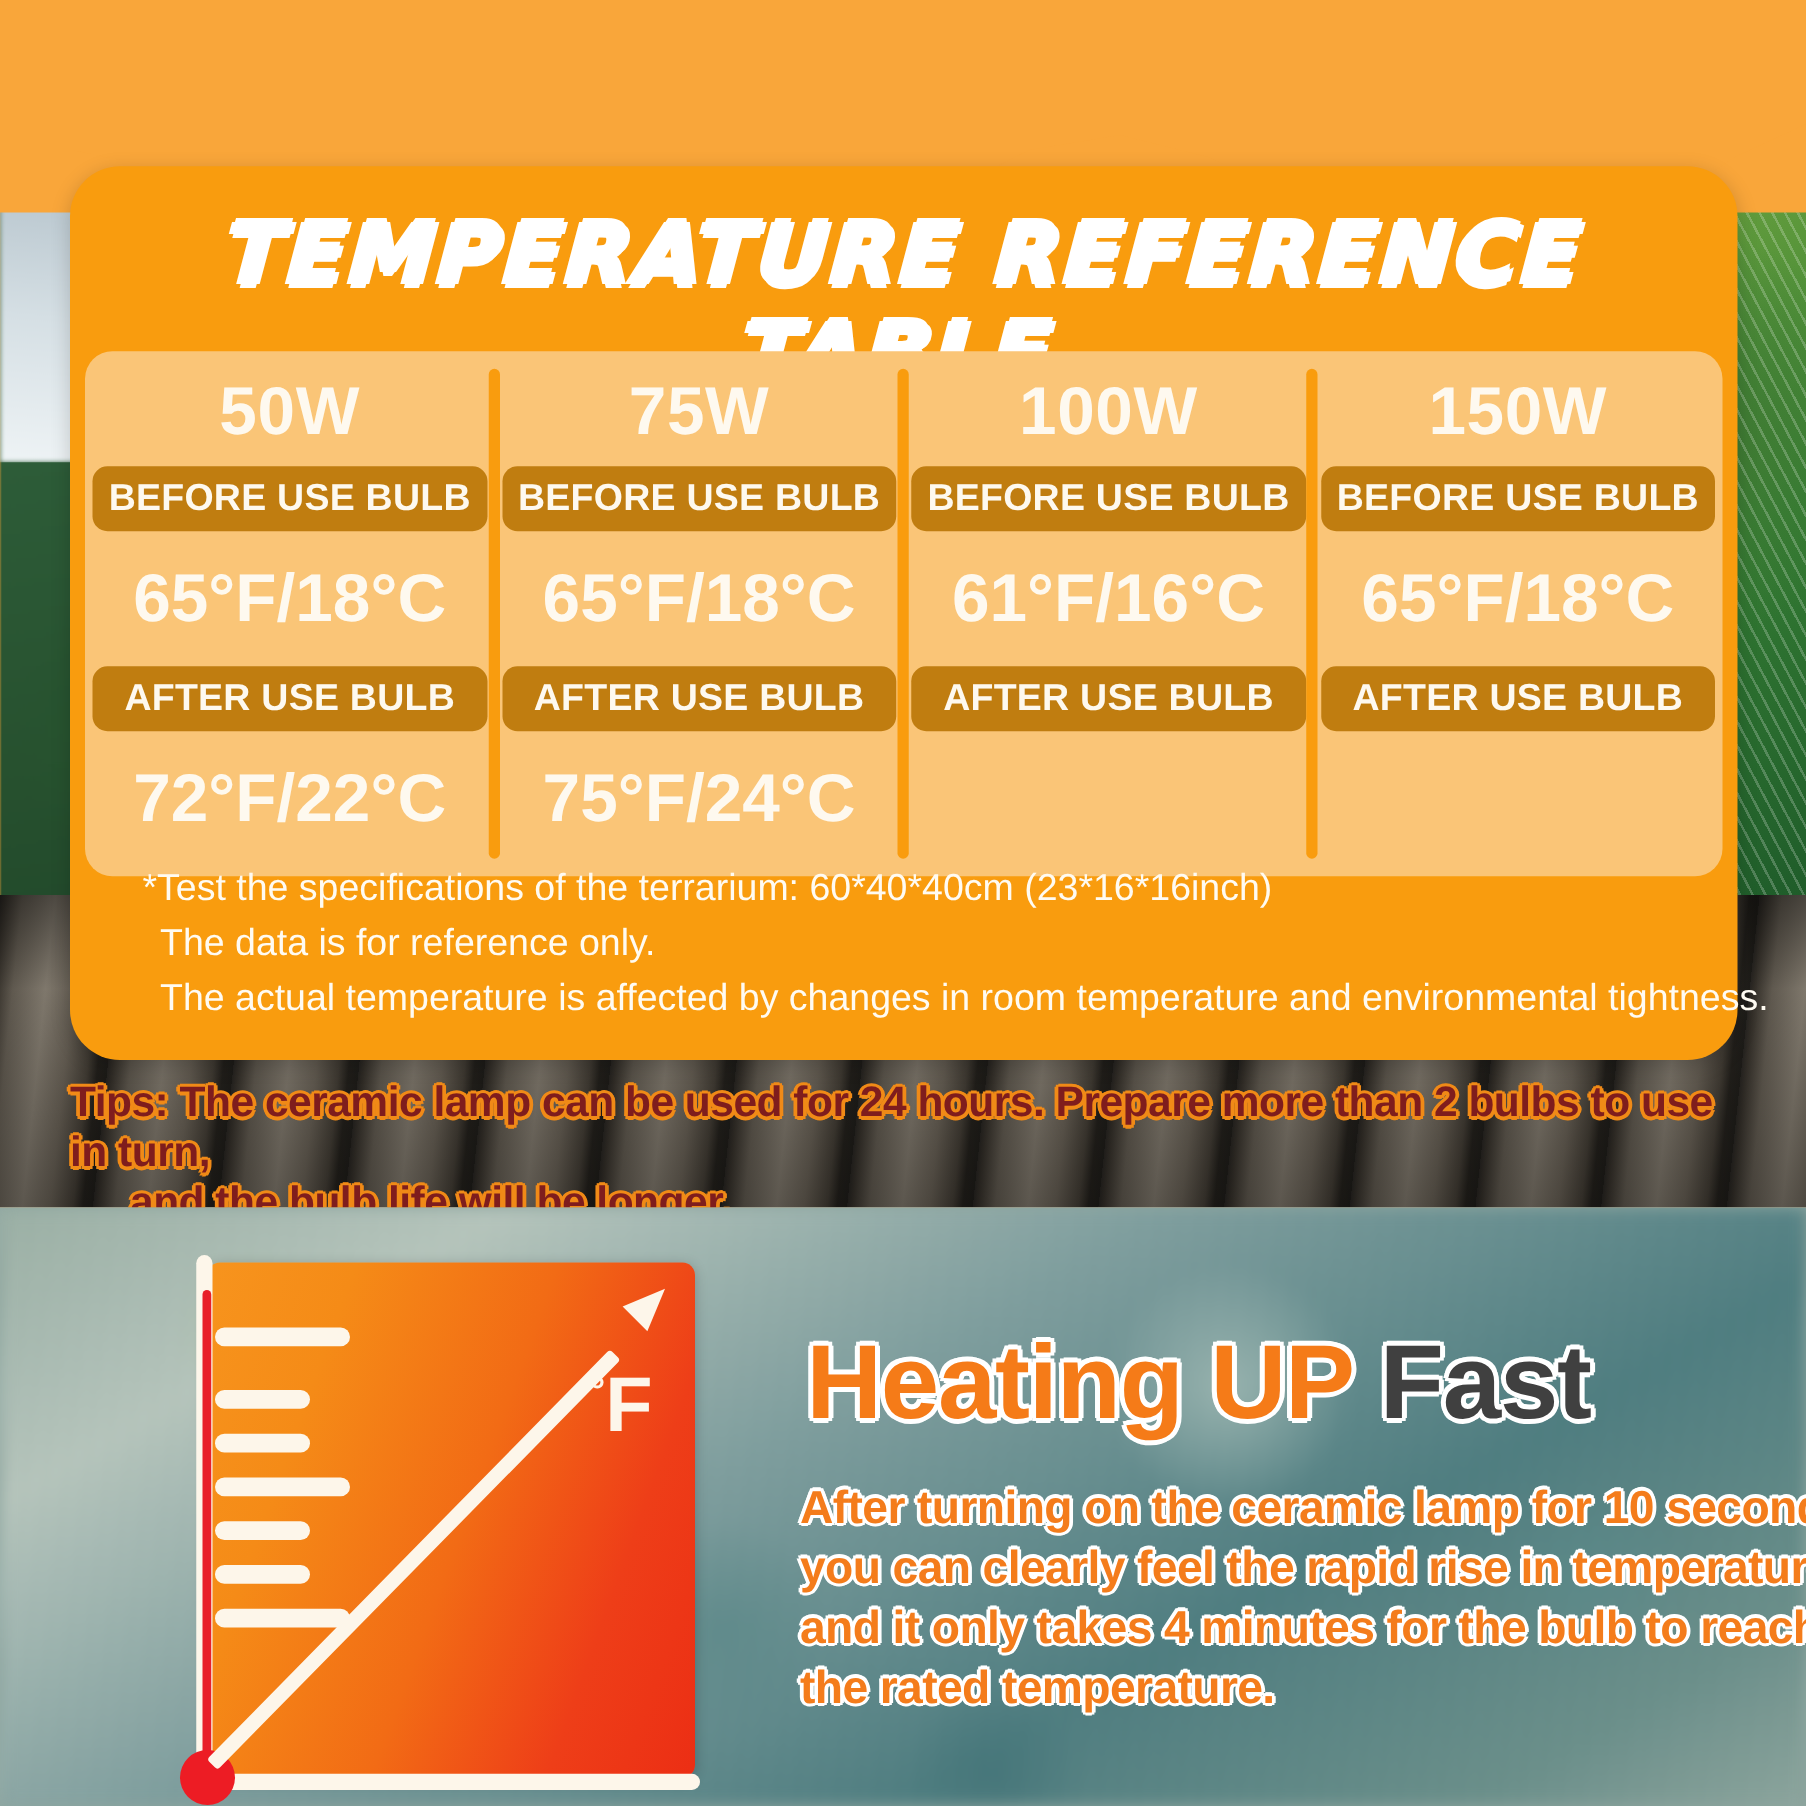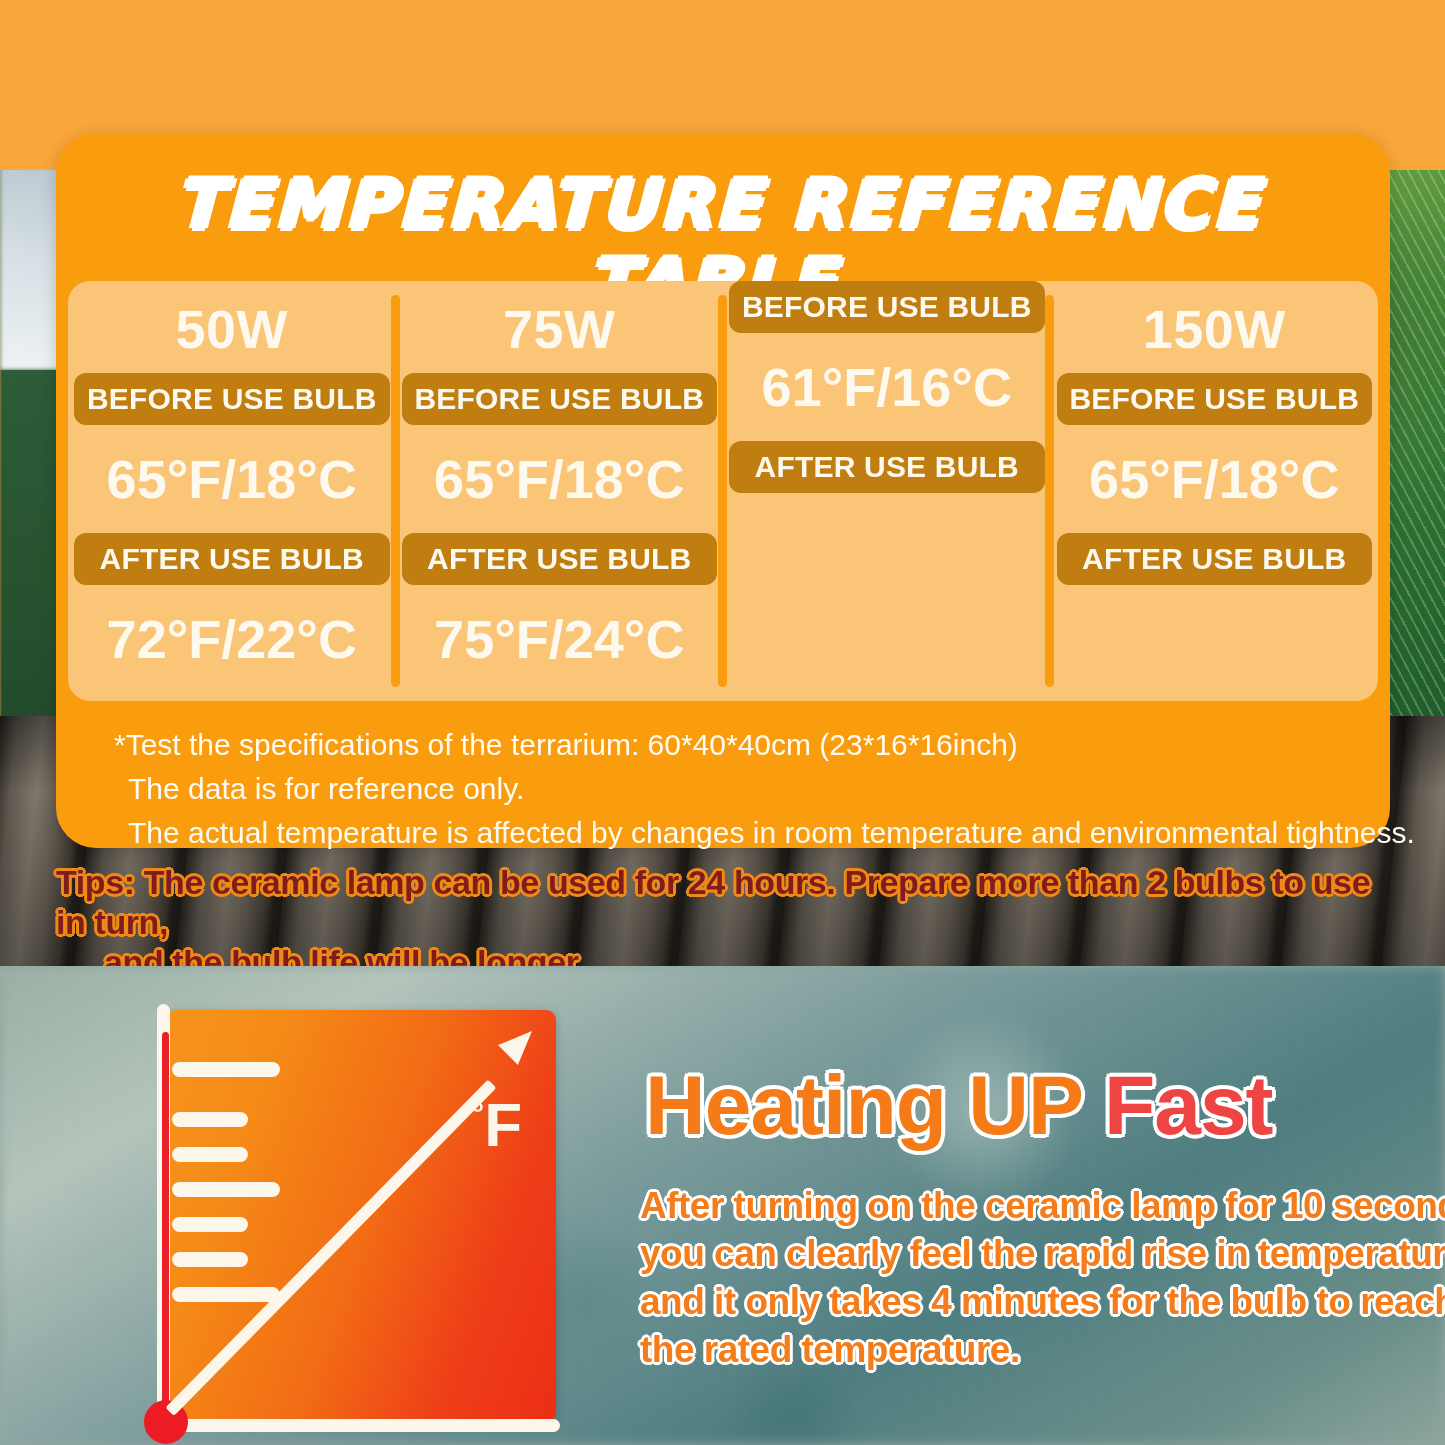--- a/index.html
+++ b/index.html
@@ -145,21 +145,21 @@
   }
   
   .divider{
     position:absolute; top:14px; width:9px; height:392px;
     background:#F99C0E; border-radius:6px; z-index:5;
   }
   .d1{ left:323px; } .d2{ left:650px; } .d3{ left:977px; }
 
   
   #footnote{
-    position:absolute; left:58px; top:590px; width:1240px;
+    position:absolute; left:58px; top:556px; width:1240px;
     color:#FFFBF2;
     font-size:30px;
     line-height:44px;
     font-family:"Liberation Sans", sans-serif;
   }
   #footnote div{ white-space:nowrap; }
   .fn-indent{ padding-left:14px; }
 
   
   #tips{
@@ -259,21 +259,21 @@
     font-family:"Liberation Sans", sans-serif;
     white-space:nowrap;
   }
   #heading-fast .w-orange{
     color:#F57B18;
     text-shadow:
       4px 0 0 #fff, -4px 0 0 #fff, 0 4px 0 #fff, 0 -4px 0 #fff,
       3px 3px 0 #fff, -3px 3px 0 #fff, 3px -3px 0 #fff, -3px -3px 0 #fff;
   }
   #heading-fast .w-red{
-    color:#ef4444;
+    color:#404040;
     text-shadow:
       4px 0 0 #fff, -4px 0 0 #fff, 0 4px 0 #fff, 0 -4px 0 #fff,
       3px 3px 0 #fff, -3px 3px 0 #fff, 3px -3px 0 #fff, -3px -3px 0 #fff;
   }
   #heat-body{
     position:absolute; left:640px; top:1182px; width:760px;
     font-size:37px;
     font-weight:700;
     line-height:48px;
     letter-spacing:-.5px;
@@ -319,20 +319,21 @@
 
         <div class="col">
           <div class="cell cell-watt">75W</div>
           <div class="cell cell-band">BEFORE USE BULB</div>
           <div class="cell cell-temp">65°F/18°C</div>
           <div class="cell cell-band">AFTER USE BULB</div>
           <div class="cell cell-temp">75°F/24°C</div>
         </div>
 
         <div class="col">
+          <div class="cell cell-watt">100W</div>
           <div class="cell cell-band">BEFORE USE BULB</div>
           <div class="cell cell-temp">61°F/16°C</div>
           <div class="cell cell-band">AFTER USE BULB</div>
         </div>
 
         <div class="col">
           <div class="cell cell-watt">150W</div>
           <div class="cell cell-band">BEFORE USE BULB</div>
           <div class="cell cell-temp">65°F/18°C</div>
           <div class="cell cell-band">AFTER USE BULB</div>

